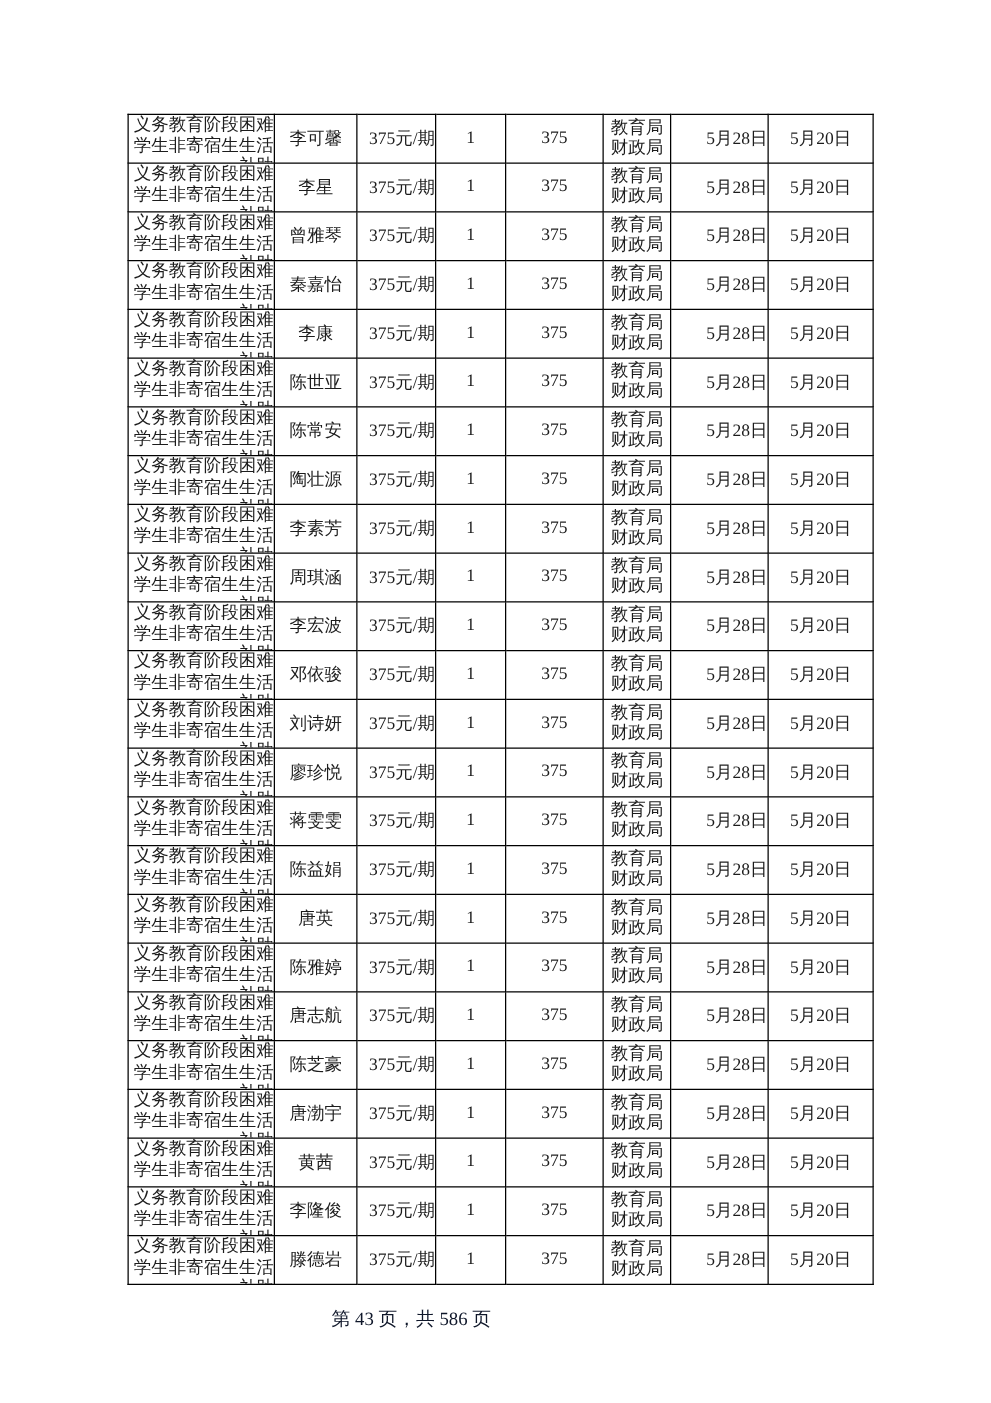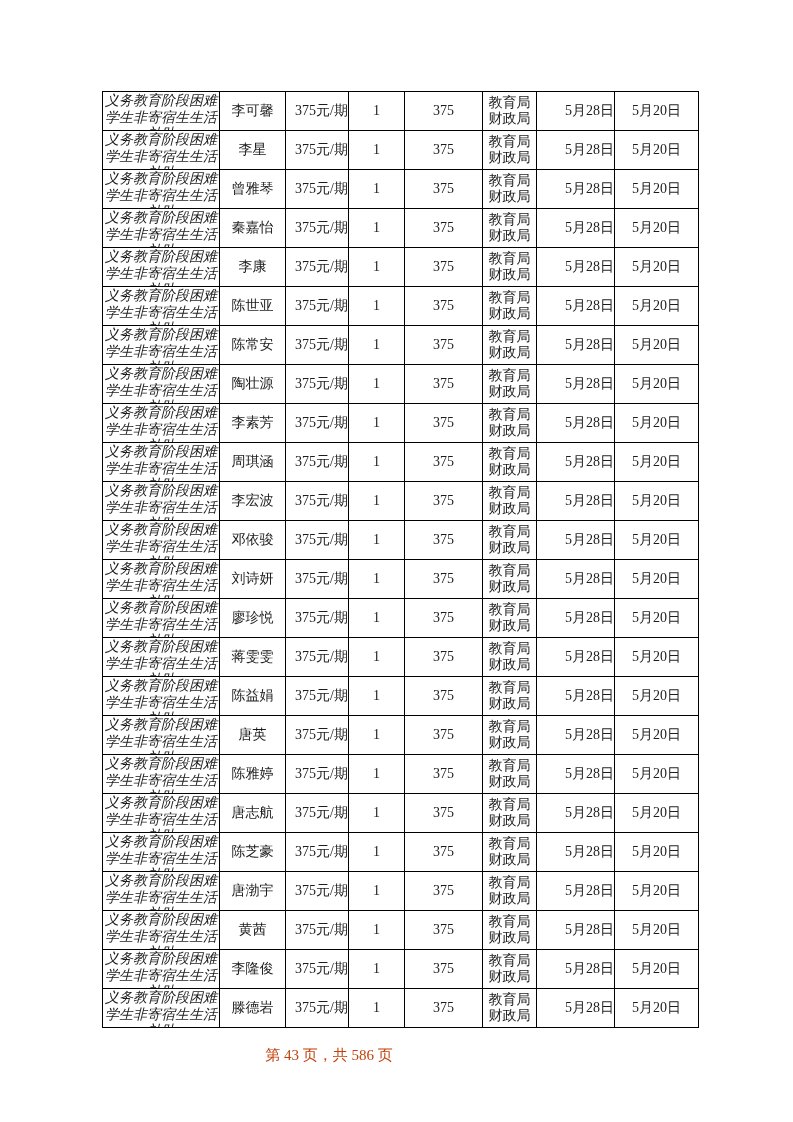--- a/index.html
+++ b/index.html
@@ -38,34 +38,33 @@
   td.col-amount    { width: 77px; }
   td.col-agency    { width: 53px; }
   td.col-date1     { width: 77px; text-align: right; }
   td.col-date2     { width: 83px; }
 
   .clip3 {
     height: 37px;
     overflow: hidden;
     line-height: 16.5px;
     padding-top: 1px;
-    text-align: center;
-    font-style: italic;
+    text-align: right;
   }
   .two-line {
     line-height: 16px;
   }
   .page-footer {
     position: absolute;
     top: 1046px;
     left: 0;
     width: 658px;
     text-align: center;
     font-size: 15px;
-    color: #c2410c;
+    color: #0f172a;
   }
 </style>
 </head>
 <body>
 
 <table class="doc-table">
   <tbody id="table-body">
   <tr>
     <td class="col-program">
       <div class="clip3">

